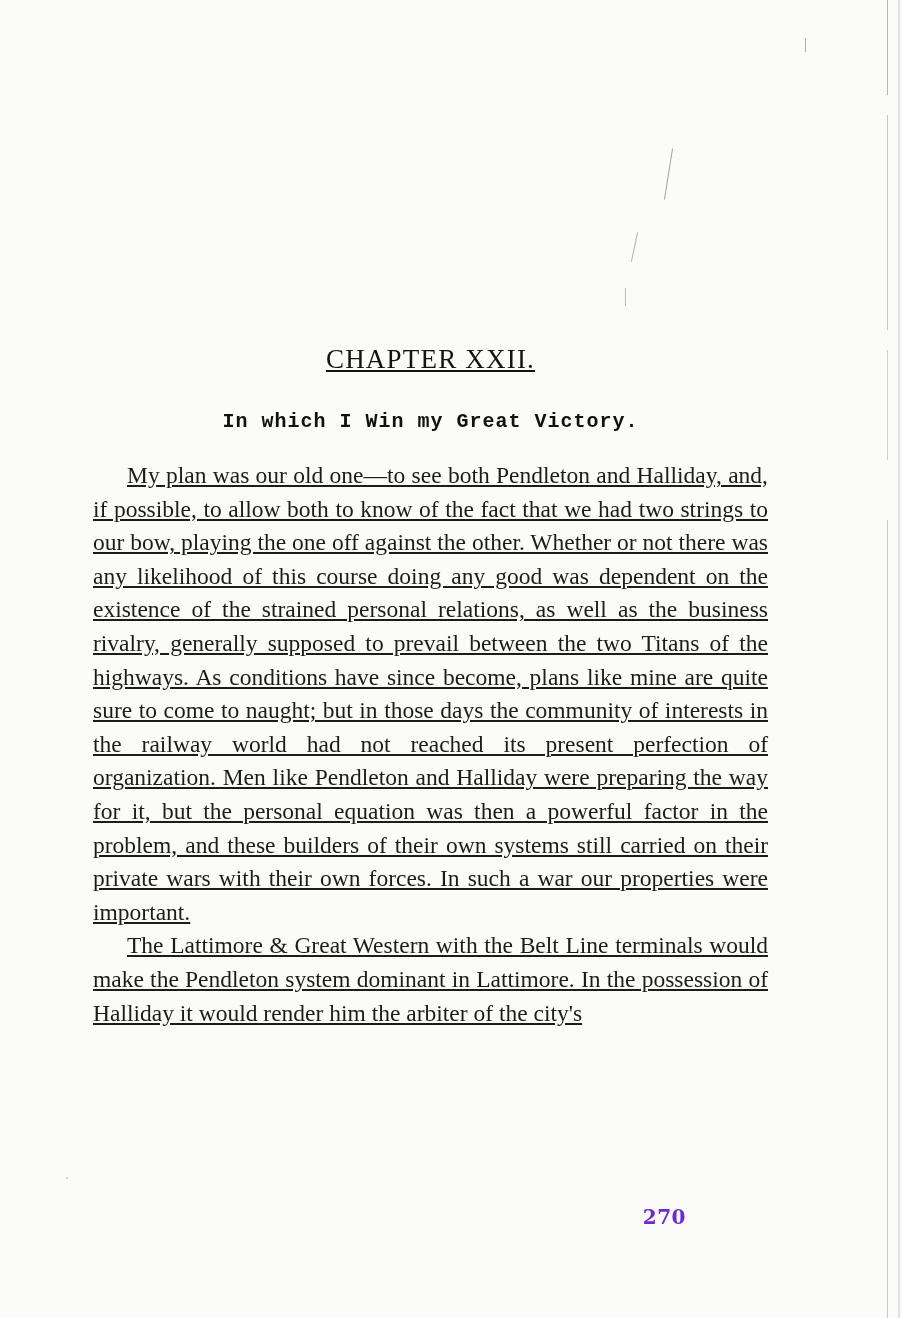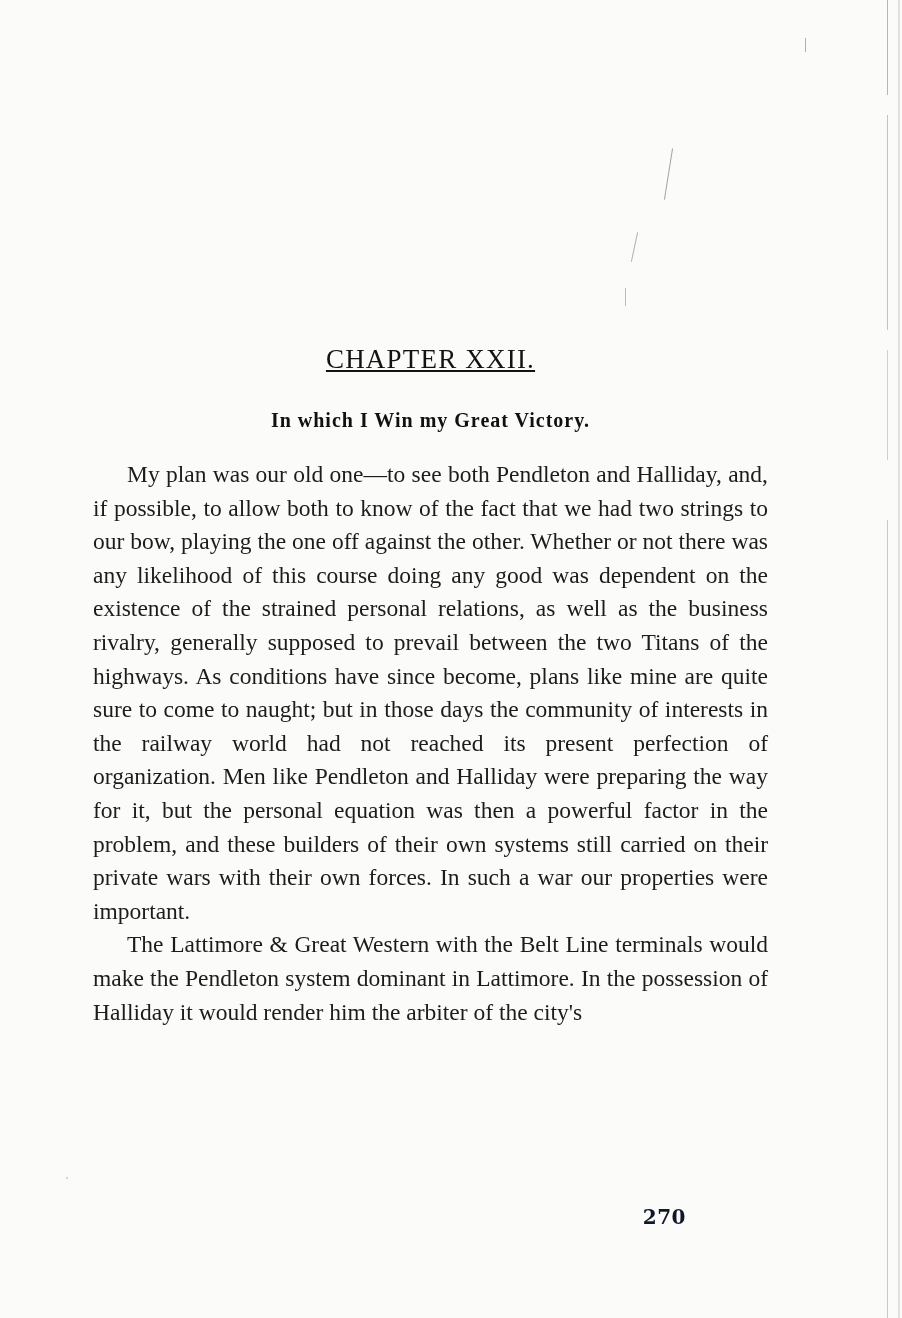--- a/index.html
+++ b/index.html
@@ -114,51 +114,52 @@
     margin-top: 33px;
     font-size: 20px;
     font-weight: bold;
     letter-spacing: 0.6px;
     color: #111;
     font-family: "DejaVu Serif", serif;
     font-style: normal;
   }
   
   .chapter-subtitle .bl {
-    font-family: Liberation Serif, serif;
+    font-family: Liberation Mono, monospace;
     font-weight: bold;
     letter-spacing: 1px;
   }
 
   .body-text {
     margin-top: 26px;
     font-size: 23.5px;
     line-height: 33.6px;
     text-align: justify;
     text-justify: inter-word;
     color: #1c1c1c;
     hyphens: manual;
   }
   .body-text p {
     margin: 0;
     text-indent: 34px;
+    text-decoration: underline;
   }
 
   .page-number {
     position: absolute;
     left: 0;
     top: 1205px;
     width: 675px;
     text-align: right;
     padding-right: 82px;
     box-sizing: border-box;
     font-size: 20px;
     font-weight: bold;
     letter-spacing: 0.5px;
-    color: #0f172a;
+    color: #6d28d9;
     font-family: "DejaVu Serif", serif;
   }
 </style>
 </head>
 <body>
 
 <div class="page">
 
   <div class="scan-edge-right"></div>
   <div class="scan-edge-right2"></div>

